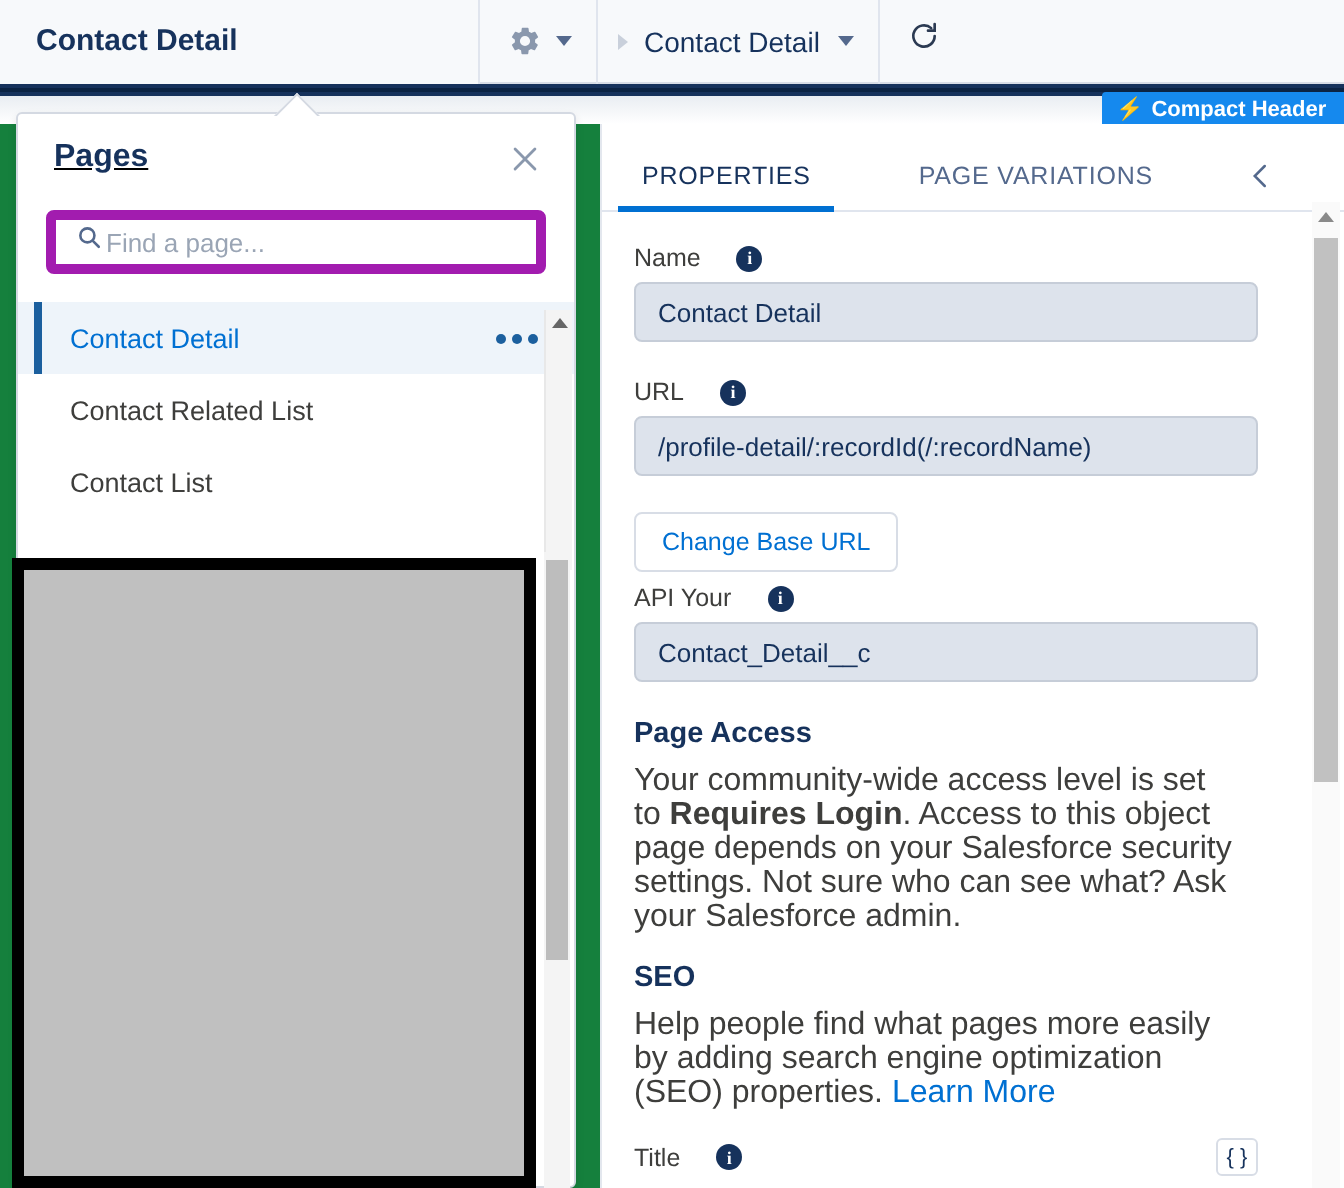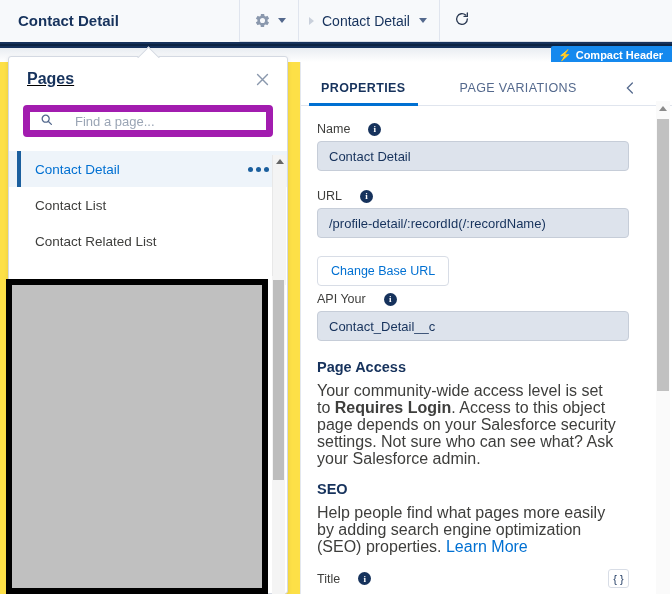--- a/index.html
+++ b/index.html
@@ -3,21 +3,21 @@
 <meta charset="utf-8">
 <style>
   * { box-sizing: border-box; }
   html, body {
     margin: 0; padding: 0;
     width: 672px; height: 594px;
     overflow: hidden;
     font-family: "Liberation Sans", sans-serif;
     background: #ffffff;
   }
-  #root { position: relative; width: 672px; height: 594px; overflow: hidden; background:#fde047; }
+  #root { position: relative; width: 672px; height: 594px; overflow: hidden; background:#15803d; }
 
   
   .topbar {
     position: absolute; left:0; top:0; width:672px; height:42px;
     background:#f7f9fb;
     border-bottom:1px solid #d8dde6;
     display:flex; align-items:center;
   }
   .topbar-title {
     width:240px; height:42px; display:flex; align-items:center;
@@ -77,22 +77,22 @@
   }
   .pop-head {
     height:44px; display:flex; align-items:center; justify-content:space-between;
     padding:0 16px 0 18px;
     text-decoration:underline;
   }
   .pop-title { font-size:16px; font-weight:bold; color:#16325c; }
   .close-x { cursor:pointer; line-height:0; }
   .pop-search-wrap { padding:4px 14px 14px 14px; }
   .pop-search {
-    width:100%; height:32px; border:7px solid #a21caf; border-radius:4px;
-    background:#fff; display:flex; align-items:center; padding-left:10px; gap:20px;
+    width:100%; height:32px; border:5px solid #a21caf; border-radius:4px;
+    background:#fff; display:flex; align-items:center; padding-left:10px; gap:0;
   }
   .pop-search input {
     border:0; outline:0; font-size:13px; color:#54698d; width:200px;
     font-family:"Liberation Sans", sans-serif; background:transparent;
   }
   .pop-search input::placeholder { color:#9aa5b5; }
 
   .pop-list { position:relative; }
   .pl-item {
     height:36px; display:flex; align-items:center; justify-content:space-between;
@@ -134,21 +134,21 @@
     background:#fff; border-left:1px solid #e3e7ee;
   }
   .tabs {
     height:44px; display:flex; align-items:flex-end; padding:0 16px 0 16px;
     border-bottom:1px solid #e0e5ee; position:relative;
   }
   .tab {
     font-size:12.5px; letter-spacing:.4px; color:#54698d; padding:0 4px 10px 4px;
     margin-right:46px; cursor:pointer; position:relative;
   }
-  .tab.active { color:#16325c; font-weight:bold;text-align:right; }
+  .tab.active { color:#16325c; font-weight:normal;text-align:right; }
   .tab.active:after {
     content:""; position:absolute; left:-8px; right:-8px; bottom:-1px; height:3px; background:#0070d2;
   }
   .collapse-chevron { position:absolute; right:34px; bottom:8px; cursor:pointer; line-height:0; }
 
   .rbody { padding:16px 22px 0 16px; }
   .fld-label {
     font-size:12.5px; color:#3e3e3c; margin:0 0 5px 0; display:flex; align-items:center; gap:18px;
   }
   .info-i {
@@ -253,24 +253,24 @@
     <div class="pop-list">
       <div class="pl-item sel">
         <span>Contact Detail</span>
         <span class="dots">
             <i></i>
             <i></i>
             <i></i>
           </span>
       </div>
       <div class="pl-item">
+        <span>Contact Related List</span>
+      </div>
+      <div class="pl-item">
         <span>Contact List</span>
-      </div>
-      <div class="pl-item">
-        <span>Contact Related List</span>
       </div>
     </div>
   </div>
 
   <div class="list-scroll">
     <span class="sb-up"></span>
   </div>
 
   <div class="redaction"></div>
   <div class="redaction-scroll">

